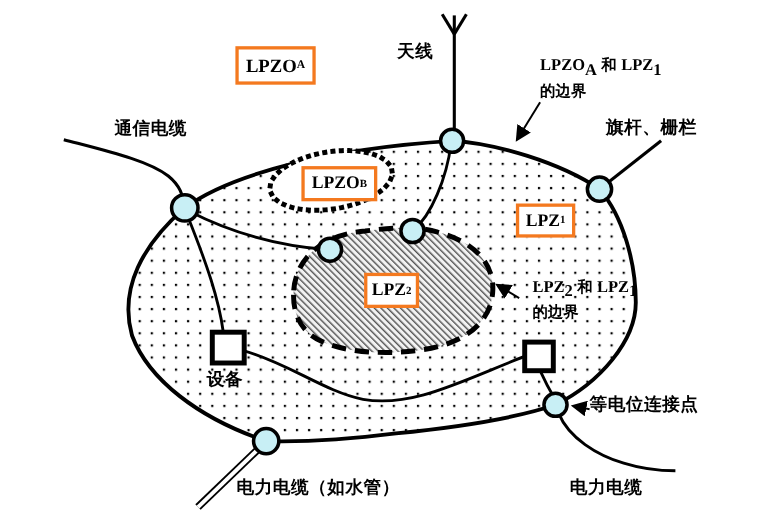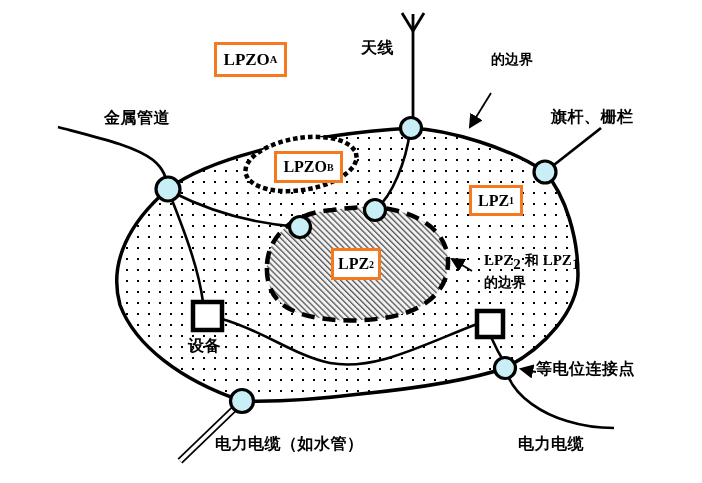--- a/index.html
+++ b/index.html
@@ -113,28 +113,31 @@
   <div class="zonebox" style="left:469px;top:185px;width:48px;height:25px;font-size:16px">
     <span>LPZ</span>
       <span class="zsub">1</span>
   </div>
   <div class="zonebox" style="left:331px;top:248px;width:44px;height:26px;font-size:16px">
     <span>LPZ</span>
       <span class="zsub">2</span>
   </div>
 
   <div class="lbl" style="left:361px;top:39px">天线</div>
-  <div class="lbl" style="left:104px;top:109px">金属管道</div>
+  <div class="lbl" style="left:104px;top:109px">通信电缆</div>
   <div class="lbl" style="left:551px;top:108px">旗杆、栅栏</div>
   <div class="lbl" style="left:188px;top:337px">设备</div>
   <div class="lbl" style="left:536px;top:360px">等电位连接点</div>
   <div class="lbl" style="left:215px;top:435px">电力电缆（如水管）</div>
   <div class="lbl" style="left:518px;top:435px">电力电缆</div>
 
   <div class="bnd" style="left:491px;top:50px">
+    <div>
+      <span class="latin">LPZO</span><span class="latin zsub">A</span><span class="conj">和</span><span class="latin">LPZ</span><span class="latin zsub">1</span>
+    </div>
     <div>的边界</div>
   </div>
 
   <div class="bnd" style="left:484px;top:251px">
     <div>
       <span class="latin">LPZ</span><span class="latin zsub">2</span><span class="conj">和</span><span class="latin">LPZ</span><span class="latin zsub">1</span>
     </div>
     <div>的边界</div>
   </div>
 

